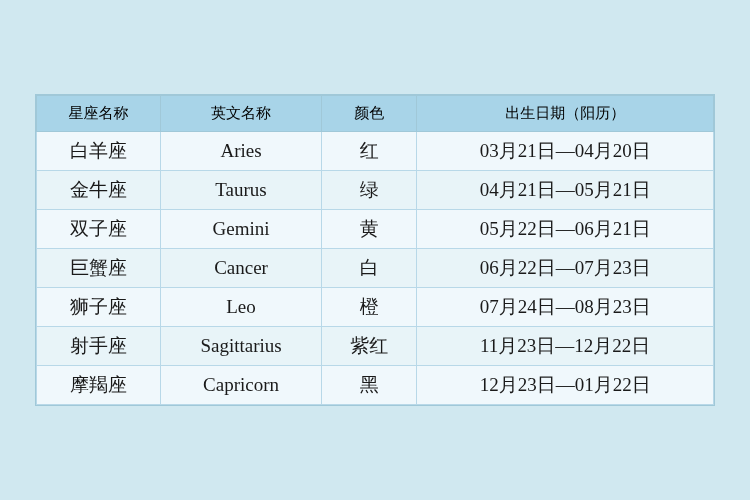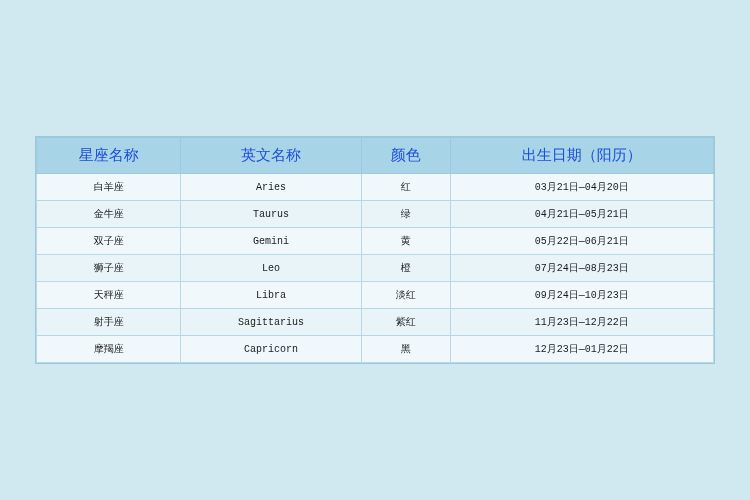--- a/index.html
+++ b/index.html
@@ -32,39 +32,38 @@
 
     thead tr {
       background-color: #a8d4e8;
     }
 
     thead th {
       border: 1px solid #a0c8d8;
       padding: 8px 6px;
       text-align: center;
       font-weight: normal;
-      color: #1d4ed8;
+      color: #000000;
       font-size: 15px;
     }
 
     tbody tr {
       background-color: #f0f8fc;
     }
 
     tbody tr:nth-child(even) {
       background-color: #e8f4f8;
     }
 
     tbody td {
       border: 1px solid #b8d8e8;
       padding: 6px 12px;
       text-align: center;
       color: #1a1a1a;
-      font-size: 10px;
-      font-family: Liberation Mono, monospace;
+      font-size: 19px;
     }
   </style>
 </head>
 <body>
 
 <div class="table-container">
   <table>
     <thead>
       <tr>
         <th>星座名称</th>
@@ -86,30 +85,30 @@
           <td>绿</td>
           <td>04月21日—05月21日</td>
         </tr>
         <tr>
           <td>双子座</td>
           <td>Gemini</td>
           <td>黄</td>
           <td>05月22日—06月21日</td>
         </tr>
         <tr>
+          <td>巨蟹座</td>
+          <td>Cancer</td>
+          <td>白</td>
+          <td>06月22日—07月23日</td>
+        </tr>
+        <tr>
           <td>狮子座</td>
           <td>Leo</td>
           <td>橙</td>
           <td>07月24日—08月23日</td>
-        </tr>
-        <tr>
-          <td>天秤座</td>
-          <td>Libra</td>
-          <td>淡红</td>
-          <td>09月24日—10月23日</td>
         </tr>
         <tr>
           <td>射手座</td>
           <td>Sagittarius</td>
           <td>紫红</td>
           <td>11月23日—12月22日</td>
         </tr>
         <tr>
           <td>摩羯座</td>
           <td>Capricorn</td>

